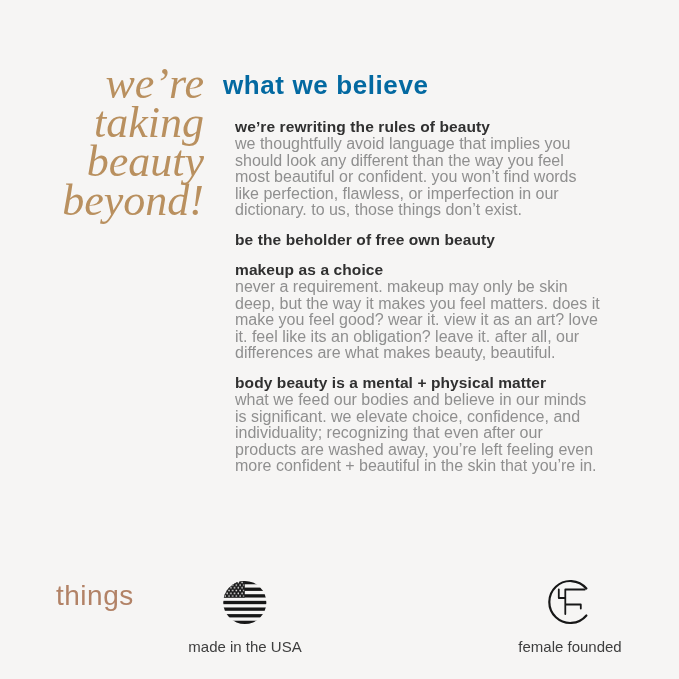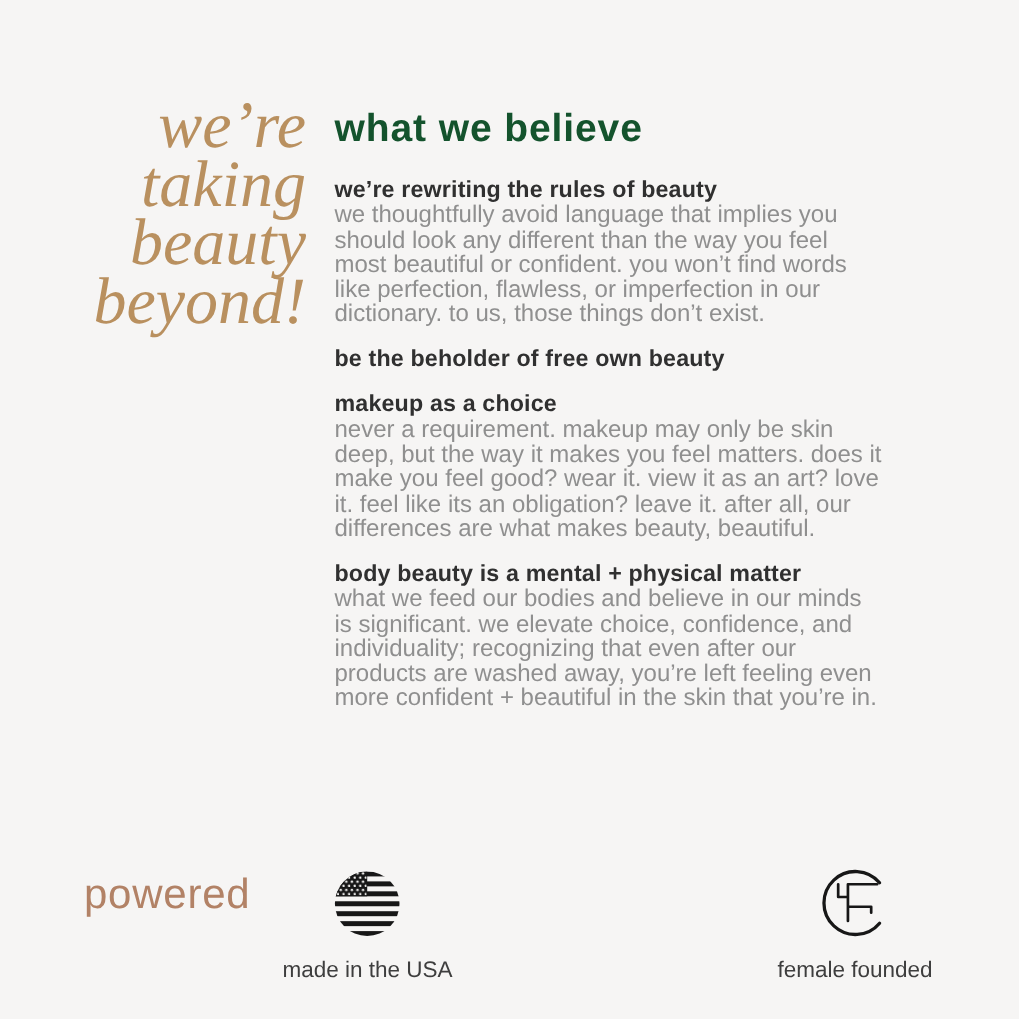--- a/index.html
+++ b/index.html
@@ -37,23 +37,23 @@
     left: 223px;
     top: 70px;
     width: 436px;
   }
   .main-title {
     margin: 0 0 18px 0;
     font-size: 26px;
     line-height: 30px;
     font-weight: 600;
     letter-spacing: 0.6px;
-    color: #14532d;
+    color: #0369a1;
   }
-  .section { margin-bottom: 12px; }
+  .section { margin-bottom: 12px; margin-left: 12px; }
   .section-heading {
     font-size: 15.5px;
     line-height: 18px;
     font-weight: bold;
     letter-spacing: 0.1px;
     color: #303030;
   }
   .section-body {
     font-size: 16px;
     line-height: 16.6px;
@@ -130,21 +130,21 @@
     <div class="section">
       <div class="section-heading">body beauty is a mental + physical matter</div>
       <div class="section-body">what we feed our bodies and believe in our minds
 is significant. we elevate choice, confidence, and
 individuality; recognizing that even after our
 products are washed away, you’re left feeling even
 more confident + beautiful in the skin that you’re in.</div>
     </div>
   </div>
 
-  <div class="proudly">powered</div>
+  <div class="proudly">things</div>
 
   <div class="badge badge--usa">
     <div class="badge-icon">
       <svg width="47" height="47" viewBox="0 0 48 48" aria-hidden="true">
         <defs>
           <clipPath id="flagclip">
               <circle cx="24" cy="24" r="22"></circle>
             </clipPath>
           <pattern id="stars" x="1" y="2" width="3.8" height="5.6" patternUnits="userSpaceOnUse">
             <circle cx="1.2" cy="1.4" r="0.85" fill="#f6f5f4"></circle>

